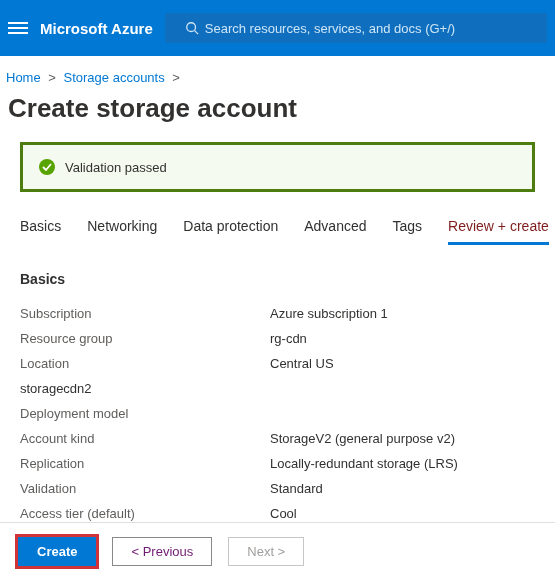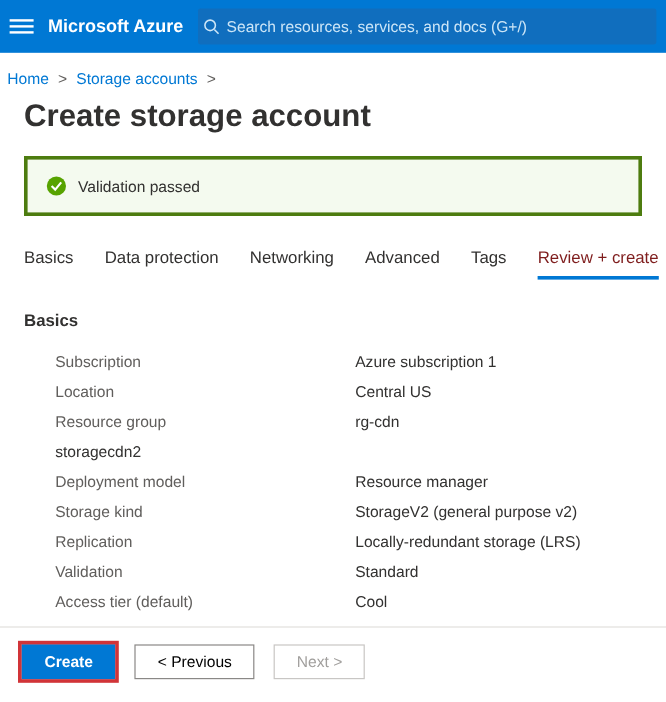--- a/index.html
+++ b/index.html
@@ -1,41 +1,41 @@
 <!DOCTYPE html>
 <html><head>
 <meta charset="utf-8">
 <style>
   * { box-sizing: border-box; margin: 0; padding: 0; }
   body { font-family: "Segoe UI", Arial, sans-serif; font-size: 13px; color: #323130; width: 555px; height: 585px; overflow: hidden; background: #fff; }
-  .topbar { background: #0078d4; height: 44px; display: flex; align-items: center; padding: 0 8px; gap: 12px; }
+  .topbar { background: #0078d4; height: 56px; display: flex; align-items: center; padding: 0 8px; gap: 12px; }
   .hamburger { width: 20px; height: 20px; display: flex; flex-direction: column; justify-content: center; gap: 3px; cursor: pointer; }
   .hamburger div { height: 2px; background: #fff; }
   .brand { color: #fff; font-weight: 600; font-size: 15px; white-space: nowrap; }
-  .searchwrap { flex: 1; background: #106ebe; border-radius: 2px; height: 30px; display: flex; align-items: center; padding: 0 4px; gap: 6px; }
+  .searchwrap { flex: 1; background: #106ebe; border-radius: 2px; height: 30px; display: flex; align-items: center; padding: 0 20px; gap: 6px; }
   .searchwrap input { flex: 1; background: transparent; border: none; outline: none; color: #fff; font-size: 13px; }
   .searchwrap input::placeholder { color: #cde6f7; }
   .searchicon svg { display: block; }
   .crumbs { padding: 14px 20px 0 6px; font-size: 13px; }
   .crumbs a { color: #0078d4; text-decoration: none; cursor: pointer; }
   .crumbs .sep { color: #605e5c; margin: 0 4px; }
-  .pagetitle { font-size: 26px; font-weight: 600; padding: 8px 20px 18px 20px; }
+  .pagetitle { font-size: 26px; font-weight: 600; padding: 8px 20px 18px 8px; }
   .validation { margin: 0 20px 20px 20px; background: #f4faef; border: 3px solid #4d7c0f; padding: 14px 16px; display: flex; align-items: center; gap: 10px; font-size: 13px; }
   .check { width: 16px; height: 16px; background: #57a300; border-radius: 50%; display: flex; align-items: center; justify-content: center; }
   .check svg { display: block; }
   .tabs { display: flex; gap: 26px; padding: 0 20px; border-bottom: none; }
   .tab { font-size: 14px; color: #323130; padding: 6px 0 8px 0; cursor: pointer; white-space: nowrap; }
   .tab.active { color: #7f1d1d; border-bottom: 3px solid #0078d4; font-weight: 400; }
   .section { padding: 26px 20px 0 20px; }
   .sectiontitle { font-weight: 600; font-size: 14px; margin-bottom: 14px; }
-  .kv { display: flex; padding: 5px 0; font-size: 13px; margin-left: 26px; }
+  .kv { display: flex; padding: 5px 0; font-size: 13px; }
   .kv .k { width: 250px; color: #605e5c; }
   .kv .v { color: #323130; }
   .footer { position: absolute; bottom: 5px; left: 0; right: 0; border-top: 1px solid #e1dfdd; padding: 14px 18px; display: flex; align-items: center; gap: 16px; background: #fff; }
-  .btn { font-size: 13px; padding: 6px 18px; cursor: pointer; border: 1px solid #8a8886; background: #fff; color: #000000; }
+  .btn { font-size: 13px; padding: 6px 18px; cursor: pointer; border: 1px solid #8a8886; background: #fff; color: #701a75; }
   .btn.primary { background: #0078d4; color: #fff; border-color: #0078d4; font-weight: 600; }
   .btn.disabled { color: #a19f9d; border-color: #c8c6c4; cursor: default; }
   .btn-highlight { outline: 3px solid #d13438; outline-offset: 0; }
   .linkbtn { color: #0078d4; font-size: 13px; cursor: pointer; margin-left: auto; white-space: nowrap; }
 </style>
 </head>
 <body>
 
 <div class="topbar">
   <div class="hamburger">
@@ -68,50 +68,49 @@
   <span class="check">
     <svg width="10" height="10" viewBox="0 0 10 10">
         <path d="M1 5 L4 8 L9 2" stroke="#fff" stroke-width="1.8" fill="none"></path>
       </svg>
   </span>
   <span>Validation passed</span>
 </div>
 
 <div class="tabs">
   <div class="tab">Basics</div>
+  <div class="tab">Networking</div>
   <div class="tab">Data protection</div>
-  <div class="tab">Networking</div>
   <div class="tab">Advanced</div>
   <div class="tab">Tags</div>
   <div class="tab active">Review + create</div>
 </div>
 
 <div class="section">
   <div class="sectiontitle">Basics</div>
   <div class="kv">
       <div class="k">Subscription</div>
       <div class="v">Azure subscription 1</div>
     </div>
   <div class="kv">
+      <div class="k">Resource group</div>
+      <div class="v">rg-cdn</div>
+    </div>
+  <div class="kv">
       <div class="k">Location</div>
       <div class="v">Central US</div>
-    </div>
-  <div class="kv">
-      <div class="k">Resource group</div>
-      <div class="v">rg-cdn</div>
     </div>
   <div class="kv">
       <div class="v">storagecdn2</div>
     </div>
   <div class="kv">
       <div class="k">Deployment model</div>
-      <div class="v">Resource manager</div>
     </div>
   <div class="kv">
-      <div class="k">Storage kind</div>
+      <div class="k">Account kind</div>
       <div class="v">StorageV2 (general purpose v2)</div>
     </div>
   <div class="kv">
       <div class="k">Replication</div>
       <div class="v">Locally-redundant storage (LRS)</div>
     </div>
   <div class="kv">
       <div class="k">Validation</div>
       <div class="v">Standard</div>
     </div>

